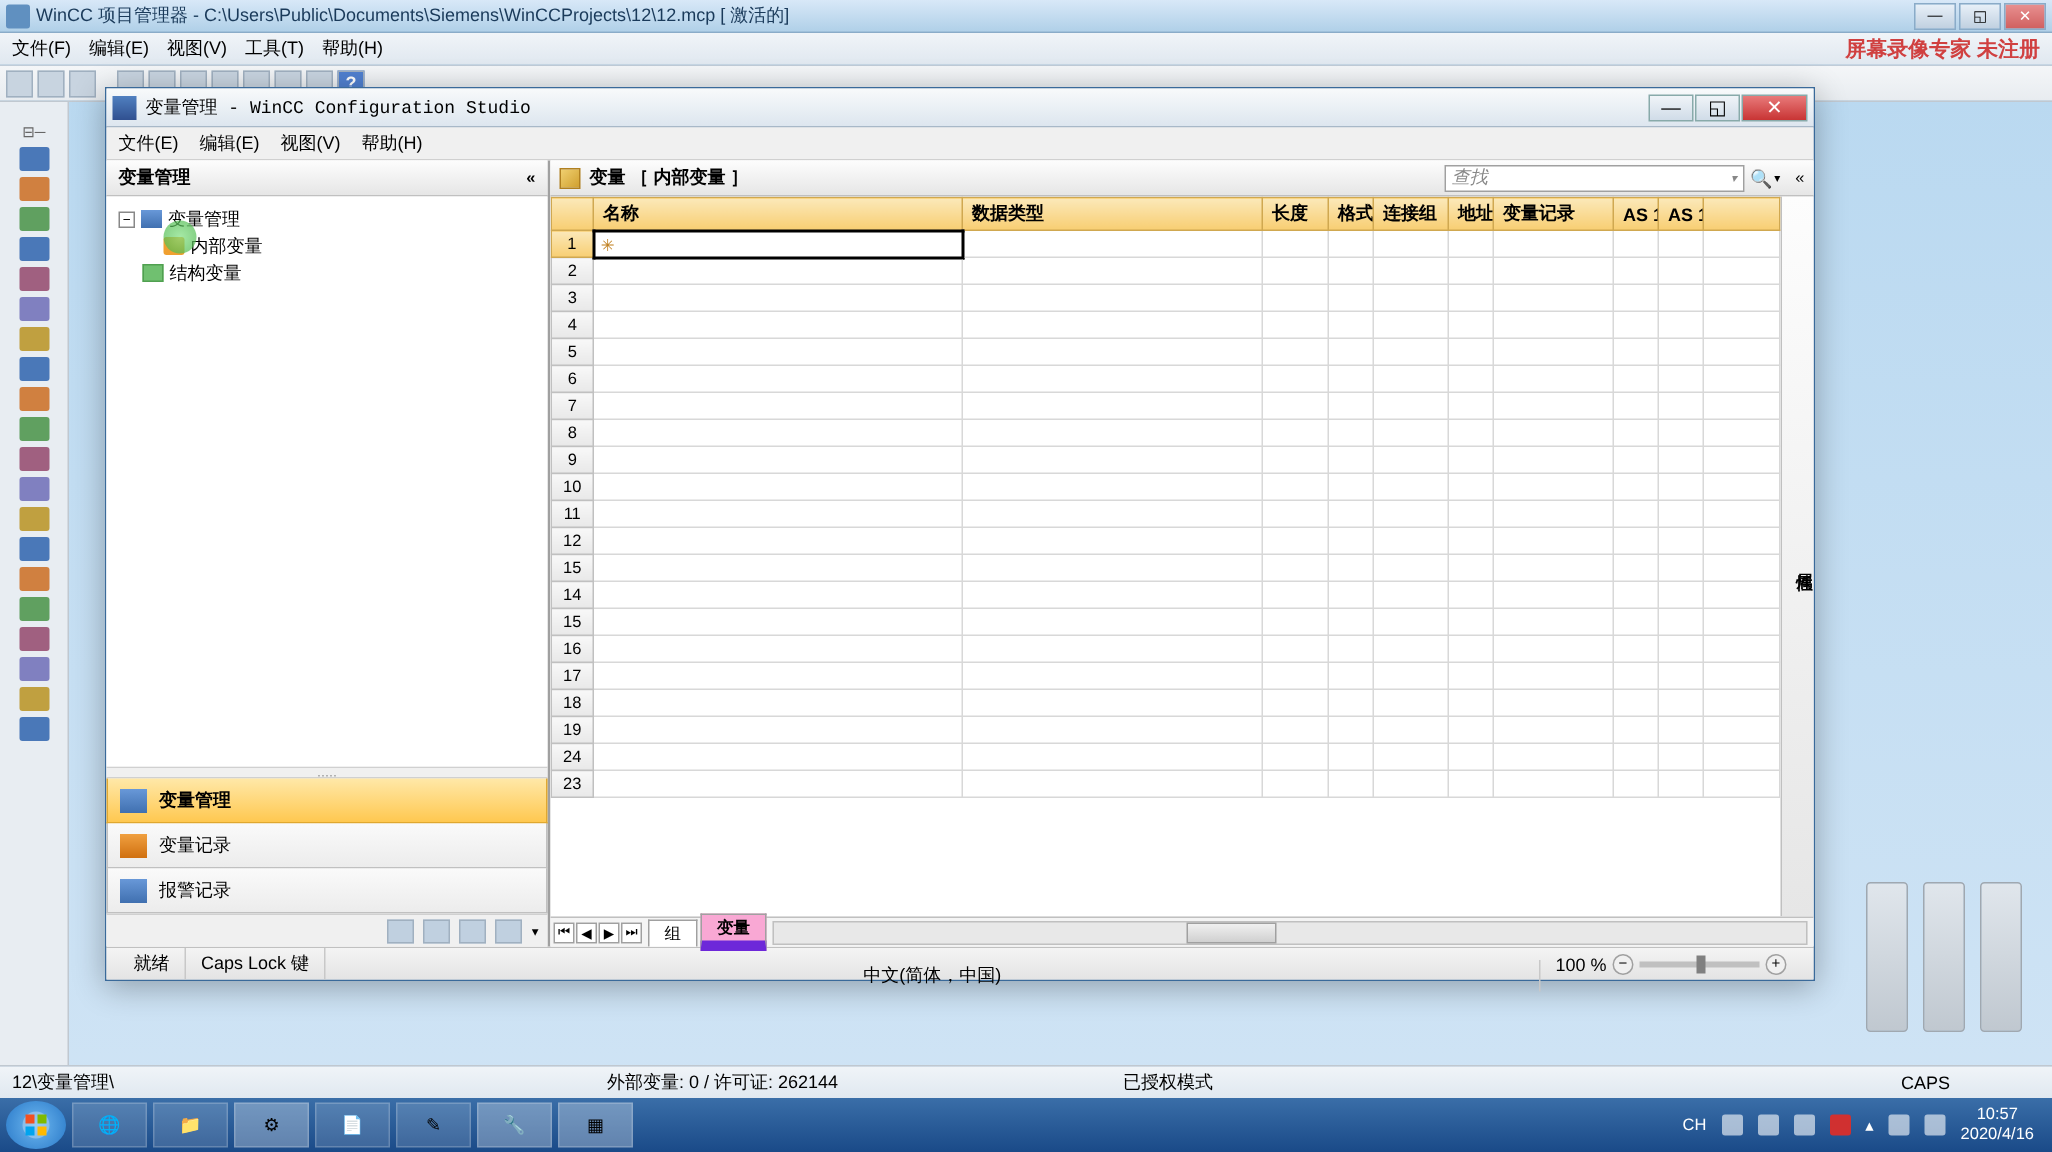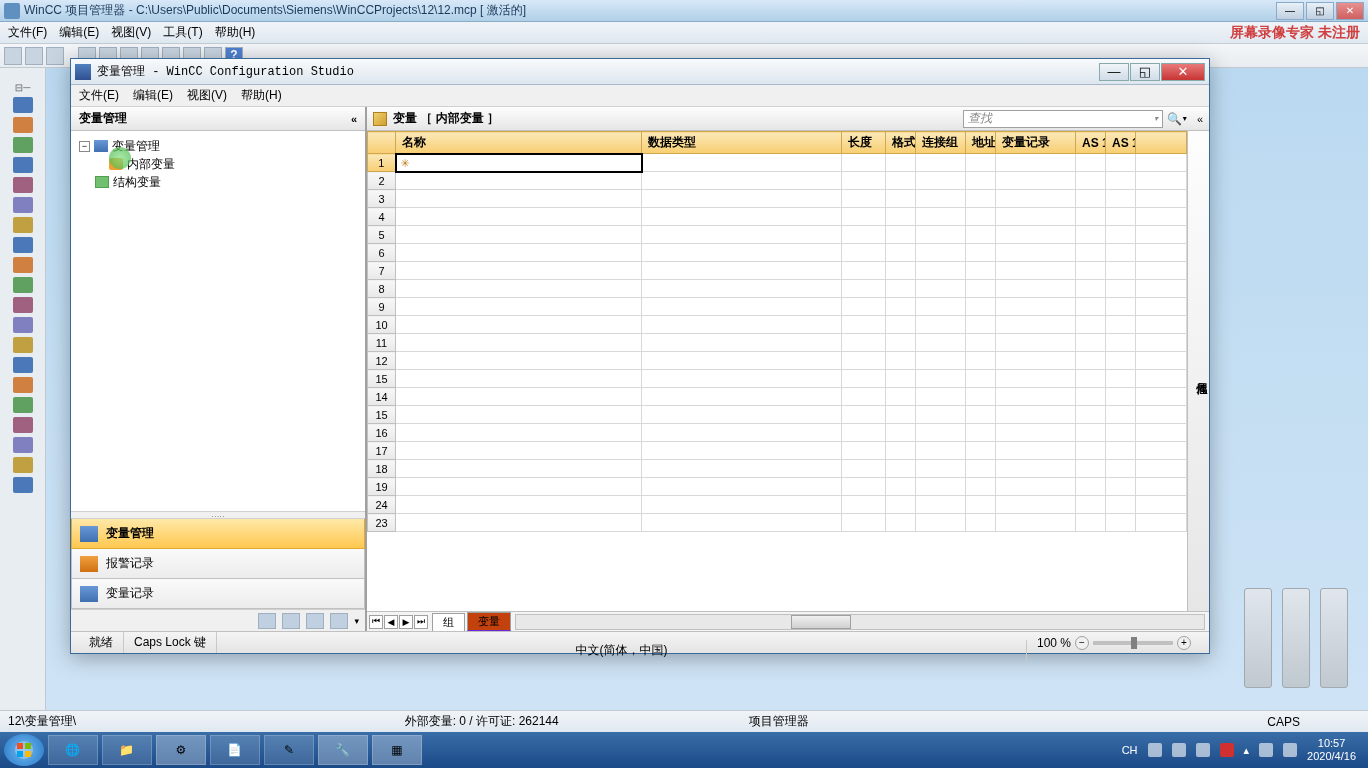--- a/index.html
+++ b/index.html
@@ -101,21 +101,21 @@
 .grid-table td.rownum.sel{background:linear-gradient(to bottom,#fbe8b8,#f8ce72); border:1px solid #d0a850;}
 .grid-table td.selected { border: 2px solid #000; background:#fff;}
 .new-icon{color:#c08020; font-size:11px;}
 
 .prop-sidebar { width:22px; background:linear-gradient(to bottom,#fdfdfd,#e6e6e6); border-left:1px solid #c0c0c0; writing-mode:vertical-rl; text-align:center; padding-top:6px; font-size:11px; font-weight:bold;}
 
 .grid-bottom { height: 20px; display:flex; align-items:center; border-top:1px solid #c0c0c0; background:#f4f4f4;}
 .nav-arrows { display:flex; gap:1px; padding:0 2px;}
 .nav-arrows span{width:14px; height:14px; border:1px solid #a0a0a0; background:#fff; display:inline-flex; align-items:center; justify-content:center; font-size:9px; cursor:pointer;}
 .sheet-tab { padding: 1px 10px; border: 1px solid #a0a0a0; background: #fff; margin-left: 2px; cursor:pointer; font-size:11px; border-bottom:none;}
-.sheet-tab.active { background:#c2410c; font-weight:normal; border-bottom:1px solid #6d28d9;}
+.sheet-tab.active { background:#f9a8d4; font-weight:bold; border-bottom:7px solid #6d28d9;}
 .hscroll{flex:1; margin:0 4px; height:16px; background:#e8e8e8; border:1px solid #c0c0c0; position:relative;}
 .hscroll-thumb{position:absolute; left:40%; width:60px; height:100%; background:linear-gradient(to bottom,#f0f0f0,#d0d0d0); border:1px solid #a0a0a0;}
 
 .child-status { height: 22px; background: linear-gradient(to bottom, #f4f4f4, #e4e4e4); border-top: 1px solid #c0c0c0; display: flex; align-items: center; padding: 0 8px; font-size: 12px; }
 .child-status > div { padding: 0 10px; border-right: 1px solid #c8c8c8; height:100%; display:flex; align-items:center;}
 .child-status .center { flex: 1; justify-content:center;margin-top:16px; }
 .zoom{display:flex;align-items:center;gap:4px;}
 .zoom-track{width:80px;height:4px;background:#c0c0c0;position:relative;}
 .zoom-thumb{position:absolute;left:38px;top:-4px;width:6px;height:12px;background:#808080;}
 .zoom-btn{width:14px;height:14px;border:1px solid #a0a0a0;border-radius:50%;background:#f0f0f0;display:inline-flex;align-items:center;justify-content:center;font-size:10px;cursor:pointer;}
@@ -187,21 +187,21 @@
 
   <div class="server-icons">
     <div class="srv"></div>
       <div class="srv"></div>
       <div class="srv"></div>
   </div>
 
   <div class="parent-status">
     <span>12\变量管理\</span>
     <span class="mid">外部变量: 0 / 许可证: 262144</span>
-    <span class="right">项目管理器</span>
+    <span class="right">已授权模式</span>
     <span class="caps">CAPS</span>
   </div>
 </div>
 
 <div class="child-window">
   <div class="child-titlebar">
     <div class="icon"></div>
     <div class="title">变量管理 - WinCC Configuration Studio</div>
     <div class="child-win-controls">
       <div class="cwin-btn">—</div>
@@ -238,25 +238,25 @@
         </div>
       </div>
       <div class="handle-bar">·····</div>
       <div class="nav-sections">
         <div class="nav-item active">
           <div class="ico"></div>
           <span>变量管理</span>
         </div>
         <div class="nav-item">
           <div class="ico"></div>
-          <span>报警记录</span>
+          <span>变量记录</span>
         </div>
         <div class="nav-item">
           <div class="ico"></div>
-          <span>变量记录</span>
+          <span>报警记录</span>
         </div>
       </div>
       <div class="nav-toolbar">
         <div class="nav-tb-btn"></div>
         <div class="nav-tb-btn"></div>
         <div class="nav-tb-btn"></div>
         <div class="nav-tb-btn"></div>
         <span style="font-size:9px;">▾</span>
       </div>
     </div>

